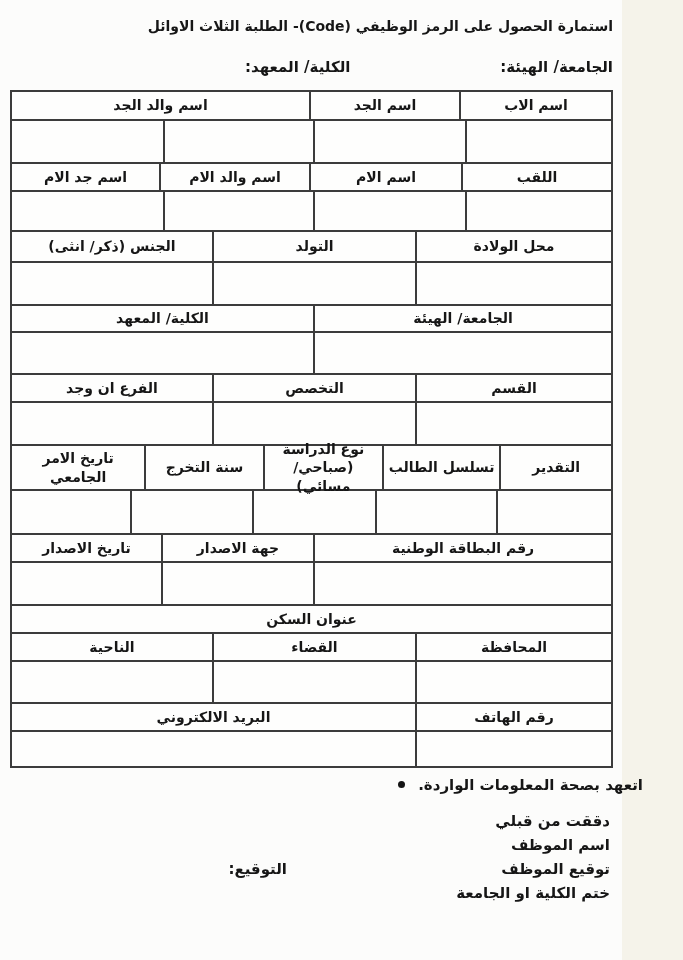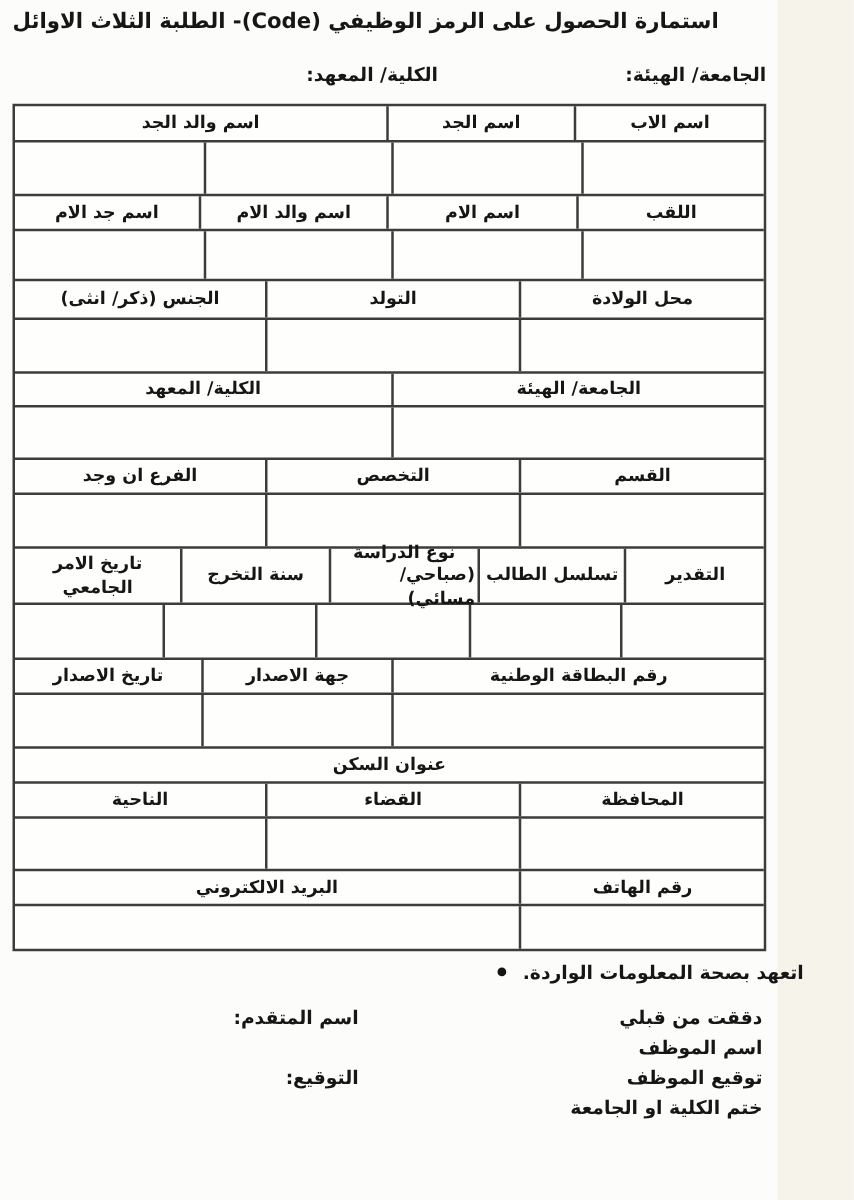--- a/index.html
+++ b/index.html
@@ -3,37 +3,37 @@
 <meta charset="utf-8">
 <style>
   html,body{margin:0;padding:0;}
   body{
     width:683px;height:960px;position:relative;overflow:hidden;
     background:#fcfcfb;color:#161616;
     font-family:"DejaVu Sans", sans-serif;font-weight:bold;
   }
   .scan-strip{position:absolute;top:0;right:0;width:61px;height:960px;background:#f5f3ea;}
   .page{position:absolute;inset:0;}
-  .title{margin:0 10px;width:603px;padding-top:7px;text-align:left;font-size:17px;direction:rtl;}
+  .title{margin:0 10px;width:603px;padding-top:18px;text-align:right;font-size:14px;direction:rtl;}
   .top-labels{position:relative;margin:24px 10px 0 10px;width:603px;height:21px;font-size:15px;direction:rtl;}
   .top-labels .uni{position:absolute;right:0;top:0;}
   .top-labels .col{position:absolute;left:235px;top:0;}
 
   .grid{
     margin:11px 10px 0 10px;width:603px;box-sizing:border-box;
     border:2px solid #3c3c3c;direction:rtl;background:#fefefd;
   }
   .row{display:flex;box-sizing:border-box;}
   .row + .row{border-top:2px solid #3c3c3c;}
   .cell{
     box-sizing:border-box;display:flex;flex-direction:column;
     align-items:center;justify-content:center;
     font-size:14px;text-align:center;line-height:1.3;padding:0 2px;
   }
-  .cell:not(:last-child){border-left:2px solid #3c3c3c;text-align:right;}
+  .cell:not(:last-child){border-left:2px solid #3c3c3c;}
   .fill{flex:1 1 auto;}
 
   .pledge{margin:8px 40px 0 0;height:20px;text-align:right;font-size:15px;direction:ltr;}
   .pledge .dot{
     display:inline-block;width:7px;height:7px;border-radius:50%;
     background:#141414;margin:0 13px 2px 0;vertical-align:middle;
   }
   .f-row{position:relative;height:24px;font-size:15px;direction:rtl;text-align:right;padding-left:0;}
   .f-row .r-item{position:absolute;right:73px;top:0;white-space:nowrap;}
   .f-row .l-item{position:absolute;left:0;top:0;width:287px;text-align:left;direction:rtl;white-space:nowrap;}
@@ -175,21 +175,20 @@
 
   </div>
 
   <div class="pledge">
     <span class="dot"></span><span dir="rtl">اتعهد بصحة المعلومات الواردة.</span>
   </div>
 
   <div class="f-rows">
     <div class="f-row">
       <span class="r-item">دققت من قبلي</span>
-      <span class="l-item" style="text-align:right;">اسم المتقدم:</span>
     </div>
     <div class="f-row">
       <span class="r-item">اسم الموظف</span>
     </div>
     <div class="f-row">
       <span class="r-item">توقيع الموظف</span>
       <span class="l-item" style="text-align:right;">التوقيع:</span>
     </div>
     <div class="f-row">
       <span class="r-item">ختم الكلية او الجامعة</span>

